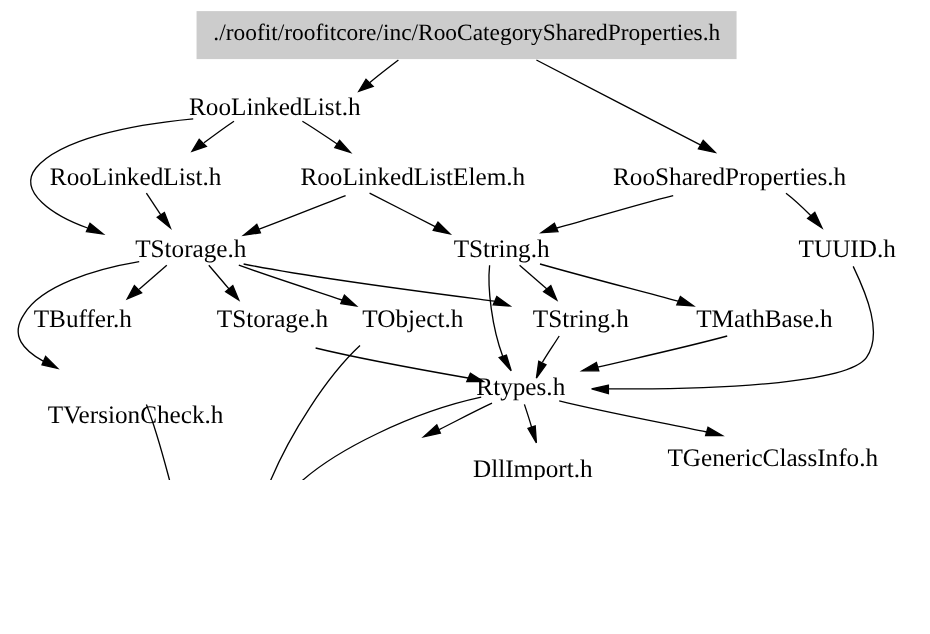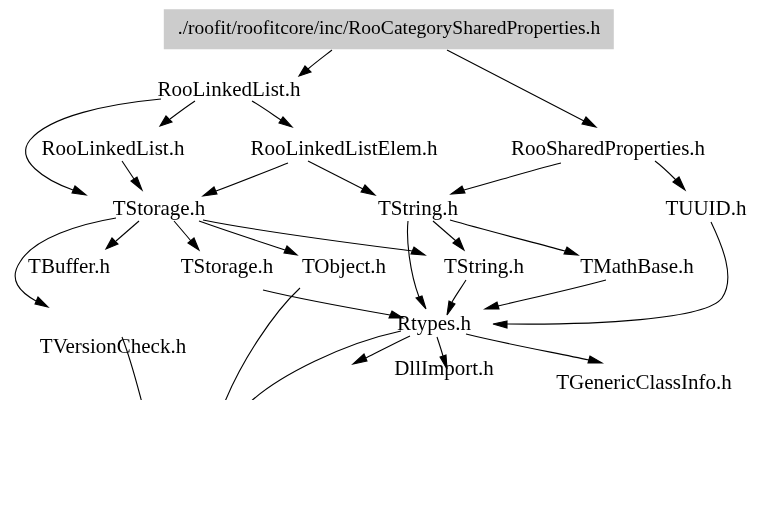--- a/index.html
+++ b/index.html
@@ -175,21 +175,21 @@
   </div>
   <div class="node" style="left:637px; top:266px;">
     <span>TMathBase.h</span>
   </div>
   <div class="node" style="left:113px; top:323px;margin-top:23px;">
     <span>TVersionCheck.h</span>
   </div>
   <div class="node" style="left:434px; top:323px;">
     <span>Rtypes.h</span>
   </div>
-  <div class="node" style="left:444px; top:368px;text-align:center;">
+  <div class="node" style="left:444px; top:391px;text-align:center;">
     <span>DllImport.h</span>
   </div>
   <div class="node" style="left:644px; top:382px;">
     <span>TGenericClassInfo.h</span>
   </div>
   <div class="node" style="left:222px; top:441px;margin-top:17px;">
     <span>RConfig.h</span>
   </div>
 
 </div>

